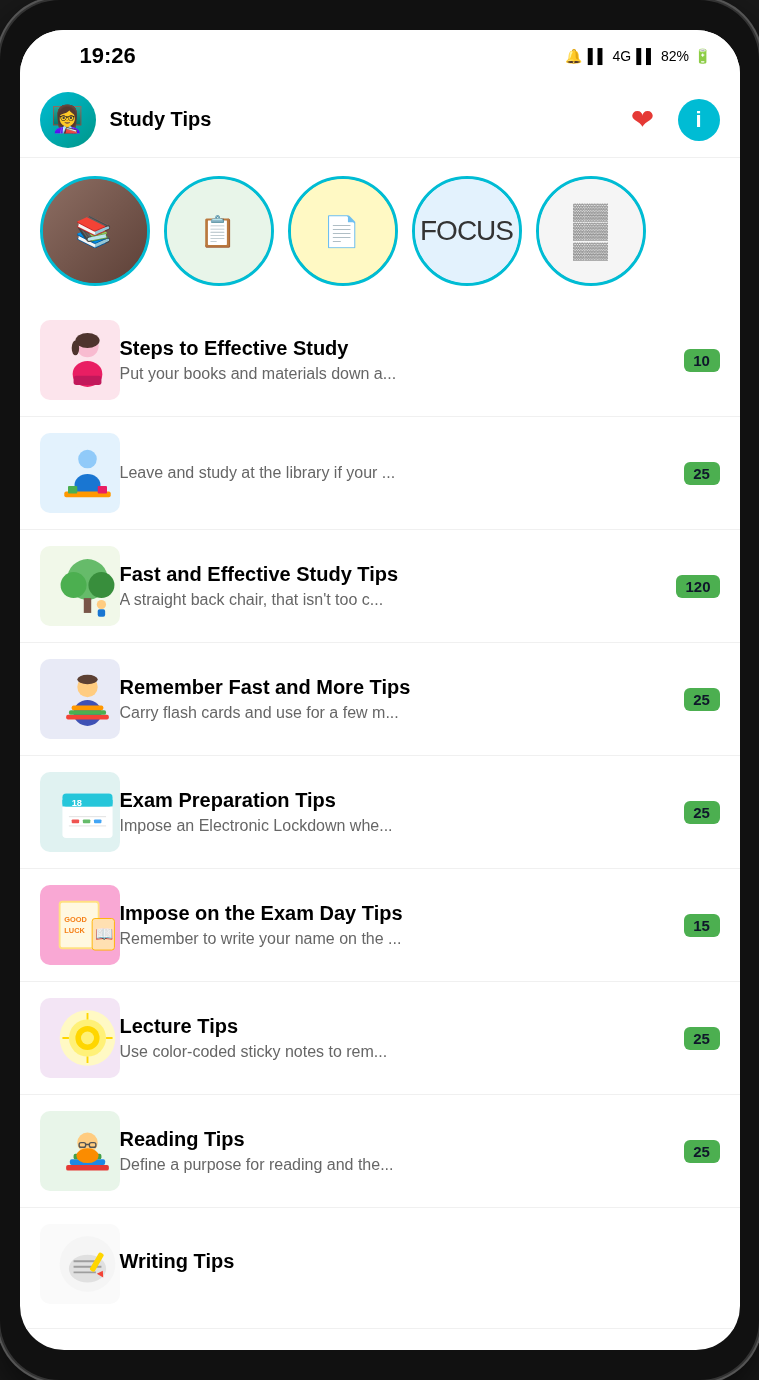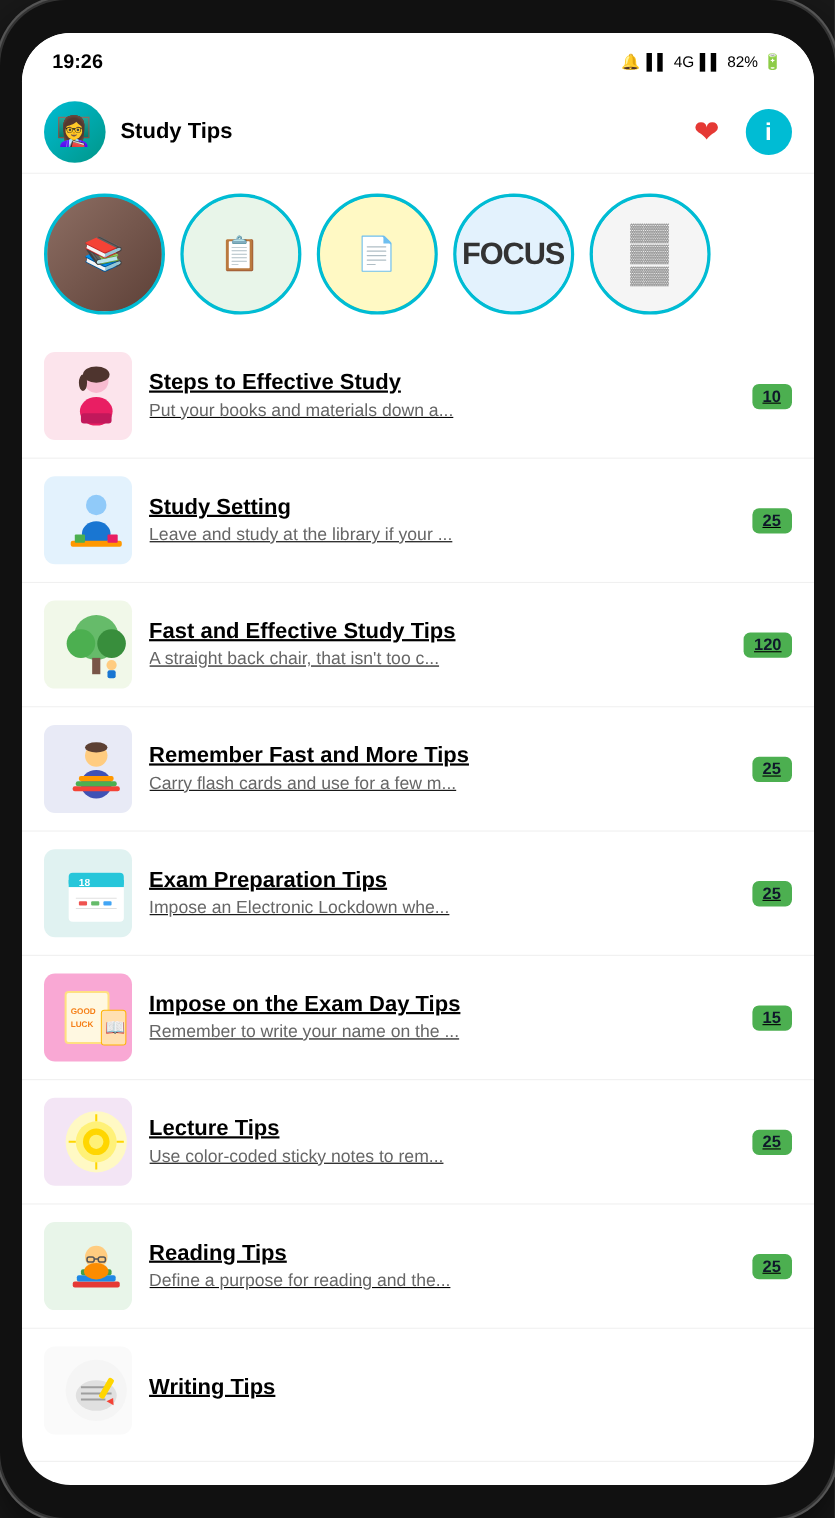--- a/index.html
+++ b/index.html
@@ -44,23 +44,24 @@
       height: 52px;
       background: #fff;
       display: flex;
       align-items: center;
       justify-content: space-between;
       padding: 0 28px;
       flex-shrink: 0;
     }
 
     .status-time {
-      font-size: 18px;
+      font-size: 22px;
       font-weight: 600;
       color: #000;
+      margin-left: 32px;
     }
 
     .status-icons {
       display: flex;
       align-items: center;
       gap: 5px;
       font-size: 14px;
       color: #000;
     }
 
@@ -168,23 +169,21 @@
       font-size: 36px;
       background: #f5f5f5;
     }
 
     
     .list-item {
       display: flex;
       align-items: center;
       padding: 16px 20px;
       border-bottom: 1px solid #f0f0f0;
-      gap: 16px;
       cursor: pointer;
-      text-decoration: underline;
     }
 
     .item-image {
       width: 80px;
       height: 80px;
       border-radius: 10px;
       flex-shrink: 0;
       display: flex;
       align-items: center;
       justify-content: center;
@@ -286,21 +285,21 @@
           <div class="story-inner" style="background: #e8f5e9; font-size:30px;">
             📋
           </div>
         </div>
         <div class="story-circle story-3">
           <div class="story-inner" style="background: #fff9c4; font-size:30px;">
             📄
           </div>
         </div>
         <div class="story-circle story-4">
-          <div class="story-inner" style="background: #e3f2fd; font-size:28px; color:#333; font-weight:700; letter-spacing:-1px;">
+          <div class="story-inner" style="background: #e3f2fd; font-size:28px; color:#333; font-weight:400; letter-spacing:-1px;">
             FOCUS
           </div>
         </div>
         <div class="story-circle story-5">
           <div class="story-inner" style="background: #f5f5f5; font-size:16px; color:#999; line-height:1.2; padding:8px; text-align:center;">
             ▓▓▓<br>▓▓▓<br>▓▓▓
           </div>
         </div>
       </div>
 
@@ -331,21 +330,20 @@
               <circle cx="35" cy="35" r="30" fill="#e3f2fd"></circle>
               <circle cx="35" cy="20" r="10" fill="#90caf9"></circle>
               <ellipse cx="35" cy="48" rx="14" ry="12" fill="#1976d2"></ellipse>
 
               <rect x="10" y="55" width="50" height="6" rx="2" fill="#ff9800"></rect>
               <rect x="14" y="49" width="10" height="8" rx="1" fill="#4caf50"></rect>
               <rect x="46" y="49" width="10" height="8" rx="1" fill="#e91e63"></rect>
             </svg>
           </div>
           <div class="item-content">
-            <div class="item-title">Study Setting</div>
             <div class="item-subtitle">Leave and study at the library if your ...</div>
           </div>
           <div class="item-badge">25</div>
         </div>
 
         <div class="list-item">
           <div class="item-image img-3">
             <svg width="70" height="70" viewBox="0 0 70 70">
 
               <circle cx="35" cy="28" r="22" fill="#66bb6a"></circle>

